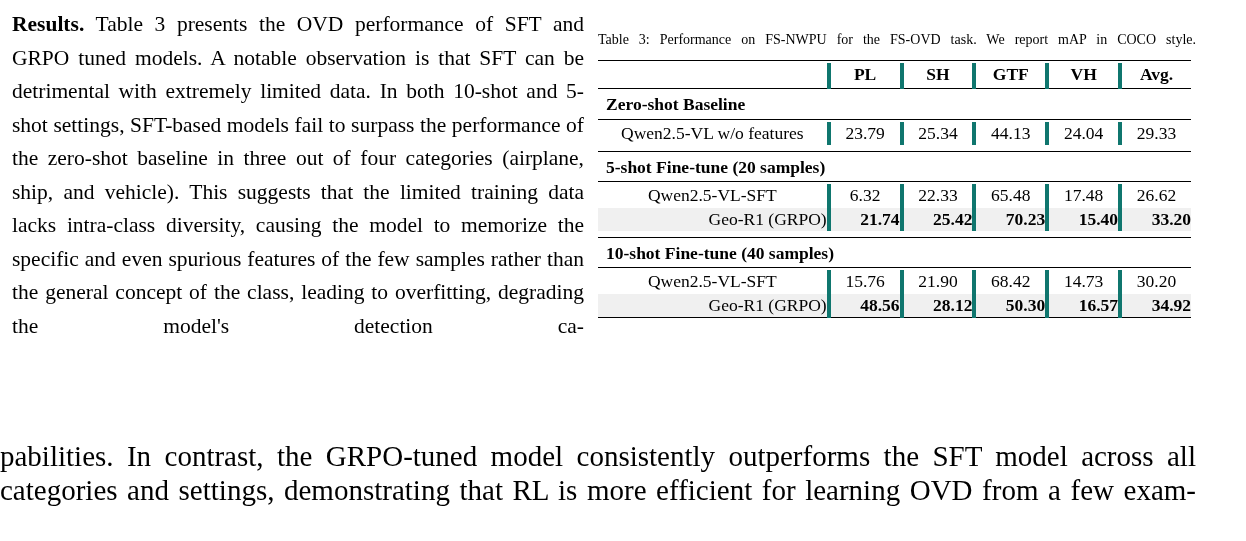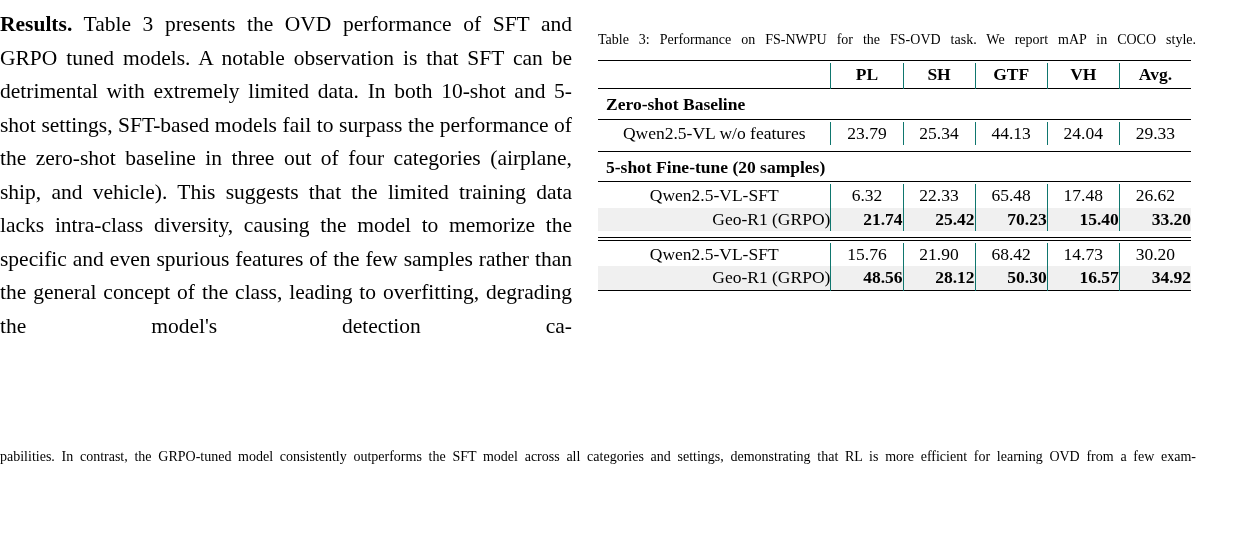--- a/index.html
+++ b/index.html
@@ -15,21 +15,21 @@
     overflow: hidden;
   }
   .page {
     position: relative;
     width: 1246px;
     height: 541px;
   }
   
   .left-col {
     position: absolute;
-    left: 0px;
+    left: 12px;
     top: 8px;
     width: 572px;
     font-family: Liberation Serif, serif;
   }
   .para-left {
     font-size: 21.5px;
     line-height: 33.5px;
     text-align: justify;
     text-align-last: justify;
     hyphens: manual;
@@ -65,21 +65,21 @@
   }
   td.lbl, th.lbl {
     text-align: left;
     padding-left: 8px;
     width: 232px;
   }
   .num {
     width: 71px;
   }
   .vline {
-    border-left: 1px solid #0f766e;
+    border-left: 4px solid #0f766e;
   }
   tr.header-row th {
     font-weight: bold;
     font-size: 17.5px;
     padding-bottom: 3px;
   }
   .rule-top td {
     border-top: 1.6px solid #000;
     padding: 0;
     height: 0;
@@ -124,21 +124,21 @@
     padding: 0;
     font-size: 0;
     line-height: 0;
   }
   
   .bottom-para {
     position: absolute;
     left: 0px;
     top: 440px;
     width: 1196px;
-    font-size: 14px;
+    font-size: 29px;
     line-height: 33.5px;
     text-align: justify;
     text-align-last: justify;
   }
 </style>
 </head>
 <body>
 
 <div class="page">
 
@@ -209,20 +209,23 @@
           <td class="num vline">15.40</td>
           <td class="num vline">33.20</td>
         </tr>
         <tr class="spacer">
             <td colspan="6"></td>
           </tr>
 
         <tr class="rule-mid">
             <td colspan="6"></td>
           </tr>
+        <tr class="group">
+          <td colspan="6">10-shot Fine-tune (40 samples)</td>
+        </tr>
         <tr class="rule-mid">
             <td colspan="6"></td>
           </tr>
         <tr>
           <td class="lbl">Qwen2.5-VL-SFT</td>
           <td class="num vline">15.76</td>
           <td class="num vline">21.90</td>
           <td class="num vline">68.42</td>
           <td class="num vline">14.73</td>
           <td class="num vline">30.20</td>

